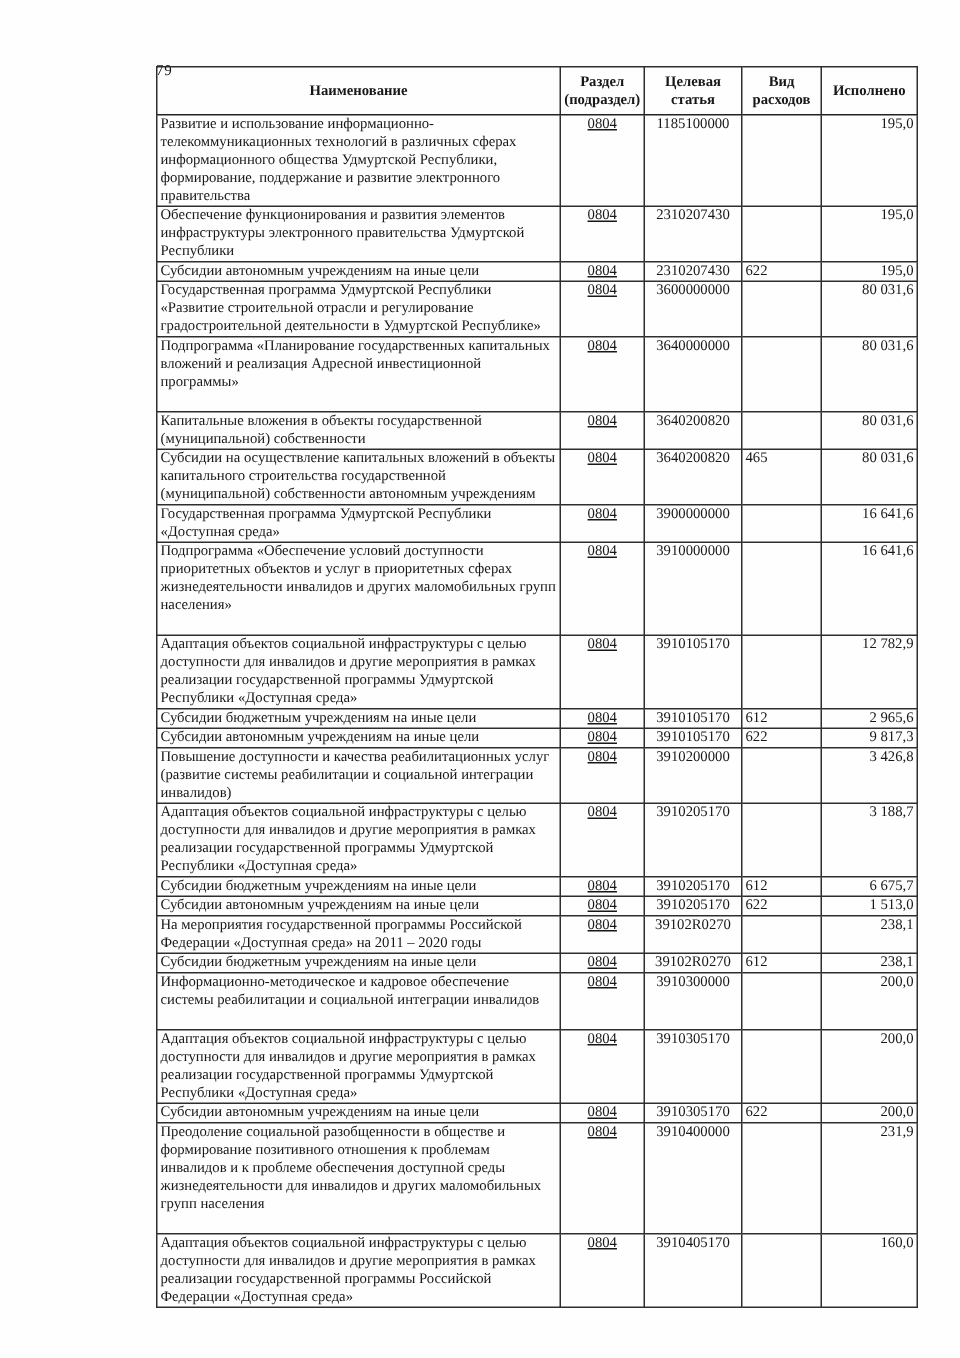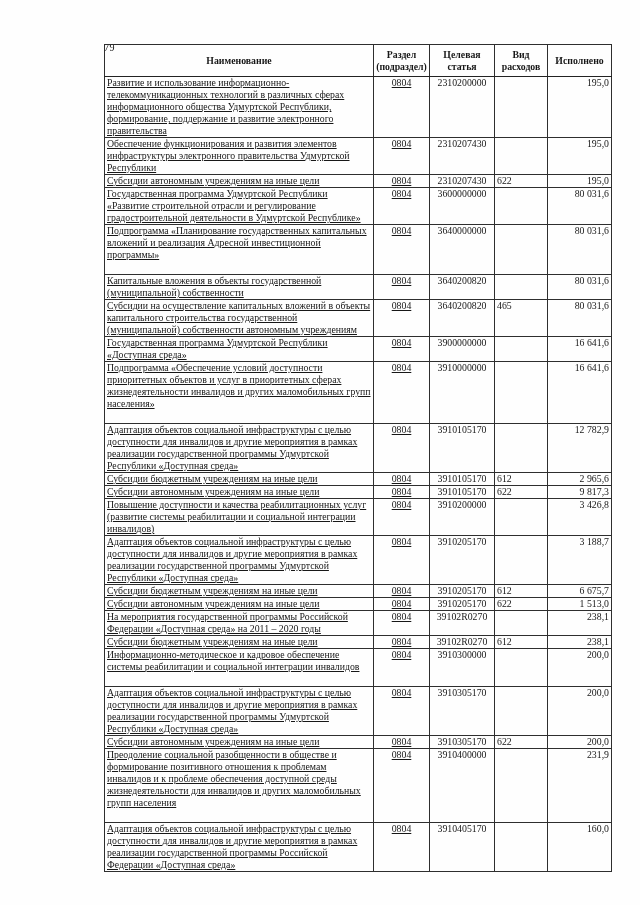--- a/index.html
+++ b/index.html
@@ -45,21 +45,21 @@
     vertical-align: middle;
     height: 32px;
     padding: 1px;
     border-bottom: 1px solid #222;
   }
   col.c-name     { width: 269px; }
   col.c-razdel   { width: 56px; }
   col.c-celevaya { width: 65px; }
   col.c-vid      { width: 53px; }
   col.c-isp      { width: 64px; }
-  td.col-name      { text-align: left; padding-left: 2px; padding-right: 5px; text-decoration: underline; }
+  td.col-name      { text-align: left; padding-left: 2px; padding-right: 5px; }
   td.col-razdel    { text-align: center; text-decoration: underline; }
   td.col-celevaya  { text-align: center; white-space: nowrap; }
   td.col-vid       { }
   td.col-ispolneno { text-align: right; white-space: nowrap; padding-right: 2px; }
   tr.gap td { padding-bottom: 13px; margin-top: 23px; }
 </style>
 </head>
 <body>
 
 <div class="page">
@@ -79,21 +79,21 @@
         <th>Раздел (подраздел)</th>
         <th>Целевая статья</th>
         <th>Вид расходов</th>
         <th>Исполнено</th>
       </tr>
     </thead>
     <tbody>
         <tr>
           <td class="col-name">Развитие и использование информационно-телекоммуникационных технологий в различных сферах информационного общества Удмуртской Республики, формирование, поддержание и развитие электронного правительства</td>
           <td class="col-razdel">0804</td>
-          <td class="col-celevaya">2310200000</td>
+          <td class="col-celevaya">1185100000</td>
           <td class="col-vid"></td>
           <td class="col-ispolneno">195,0</td>
         </tr>
         <tr>
           <td class="col-name">Обеспечение функционирования и развития элементов инфраструктуры электронного правительства Удмуртской Республики</td>
           <td class="col-razdel">0804</td>
           <td class="col-celevaya">2310207430</td>
           <td class="col-vid"></td>
           <td class="col-ispolneno">195,0</td>
         </tr>

